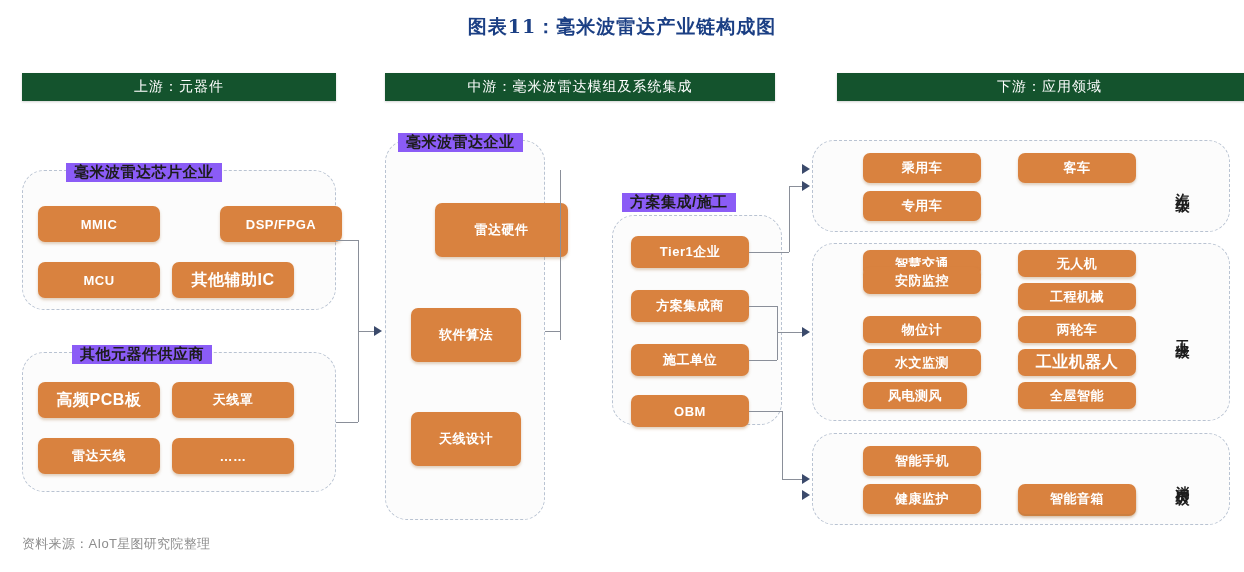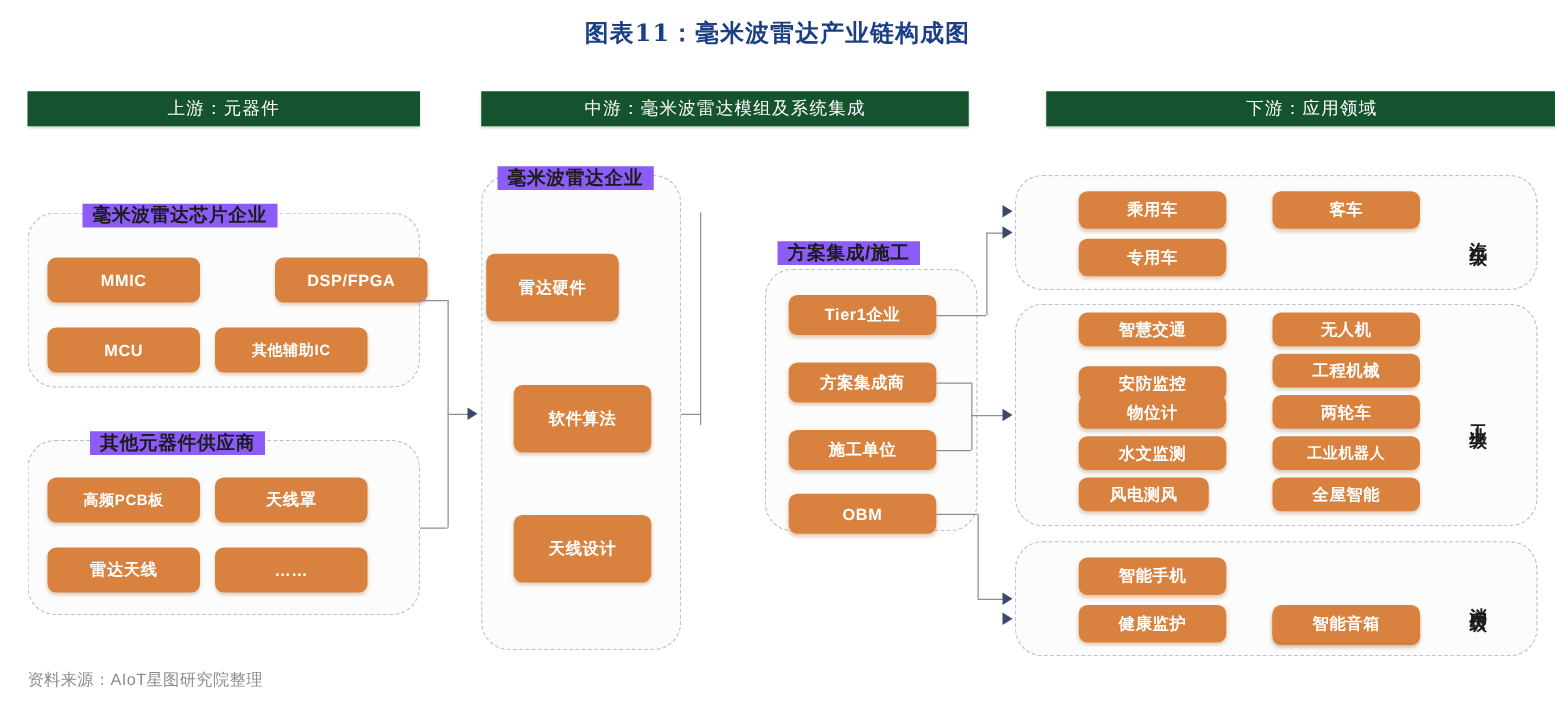--- a/index.html
+++ b/index.html
@@ -58,21 +58,21 @@
     background:#d9823f;
     border-radius:7px;
     color:#ffffff;
     display:flex;align-items:center;justify-content:center;
     font-size:13px;font-weight:bold;
     letter-spacing:.5px;
     box-shadow:0 2px 3px rgba(170,120,70,.35);
     box-sizing:border-box;
     white-space:nowrap;
   }
-  .pill.sm{font-size:12px;}
+  .pill.sm{font-size:16px;}
 
   
   .vlabel{
     position:absolute;
     writing-mode:vertical-rl;
     font-size:14px;font-weight:bold;color:#1c1c1c;
     letter-spacing:3px;
     display:flex;align-items:center;justify-content:center;
   }
 
@@ -120,21 +120,21 @@
   <div class="pill" style="left:172px;top:438px;width:122px;height:36px;">……</div>
 
   <div class="ln lnh" style="left:336px;top:240px;width:22px;"></div>
   <div class="ln lnh" style="left:336px;top:422px;width:22px;"></div>
   <div class="ln lnv" style="left:358px;top:240px;height:182px;"></div>
   <div class="ln lnh" style="left:358px;top:331px;width:18px;"></div>
   <div class="arrow" style="left:374px;top:326px;"></div>
 
   <div class="dash" style="left:385px;top:140px;width:160px;height:380px;"></div>
   <div class="dash-lbl" style="left:398px;top:133px;">毫米波雷达企业</div>
-  <div class="pill" style="left:389px;top:203px;width:106px;height:54px;">雷达硬件</div>
+  <div class="pill" style="left:435px;top:203px;width:133px;height:54px;">雷达硬件</div>
   <div class="pill" style="left:411px;top:308px;width:110px;height:54px;">软件算法</div>
   <div class="pill" style="left:411px;top:412px;width:110px;height:54px;">天线设计</div>
 
   <div class="ln lnv" style="left:560px;top:170px;height:170px;"></div>
   <div class="ln lnh" style="left:545px;top:331px;width:15px;"></div>
 
   <div class="dash" style="left:612px;top:215px;width:170px;height:210px;"></div>
   <div class="dash-lbl" style="left:622px;top:193px;">方案集成/施工</div>
   <div class="pill" style="left:631px;top:236px;width:118px;height:32px;">Tier1企业</div>
   <div class="pill" style="left:631px;top:290px;width:118px;height:32px;">方案集成商</div>
@@ -163,21 +163,21 @@
 
   <div class="dash" style="left:812px;top:140px;width:418px;height:92px;"></div>
   <div class="pill" style="left:863px;top:153px;width:118px;height:30px;">乘用车</div>
   <div class="pill" style="left:1018px;top:153px;width:118px;height:30px;">客车</div>
   <div class="pill" style="left:863px;top:191px;width:118px;height:30px;">专用车</div>
   <div class="vlabel" style="left:1168px;top:150px;width:30px;height:72px;">汽车级</div>
 
   <div class="dash" style="left:812px;top:243px;width:418px;height:178px;"></div>
   <div class="pill" style="left:863px;top:250px;width:118px;height:27px;">智慧交通</div>
   <div class="pill" style="left:1018px;top:250px;width:118px;height:27px;">无人机</div>
-  <div class="pill" style="left:863px;top:293px;width:118px;height:27px;">安防监控</div>
+  <div class="pill" style="left:863px;top:267px;width:118px;height:27px;">安防监控</div>
   <div class="pill" style="left:1018px;top:283px;width:118px;height:27px;">工程机械</div>
   <div class="pill" style="left:863px;top:316px;width:118px;height:27px;">物位计</div>
   <div class="pill" style="left:1018px;top:316px;width:118px;height:27px;">两轮车</div>
   <div class="pill" style="left:863px;top:349px;width:118px;height:27px;">水文监测</div>
   <div class="pill sm" style="left:1018px;top:349px;width:118px;height:27px;">工业机器人</div>
   <div class="pill" style="left:863px;top:382px;width:104px;height:27px;">风电测风</div>
   <div class="pill" style="left:1018px;top:382px;width:118px;height:27px;">全屋智能</div>
   <div class="vlabel" style="left:1168px;top:290px;width:30px;height:84px;">工业级</div>
 
   <div class="dash" style="left:812px;top:433px;width:418px;height:92px;"></div>

